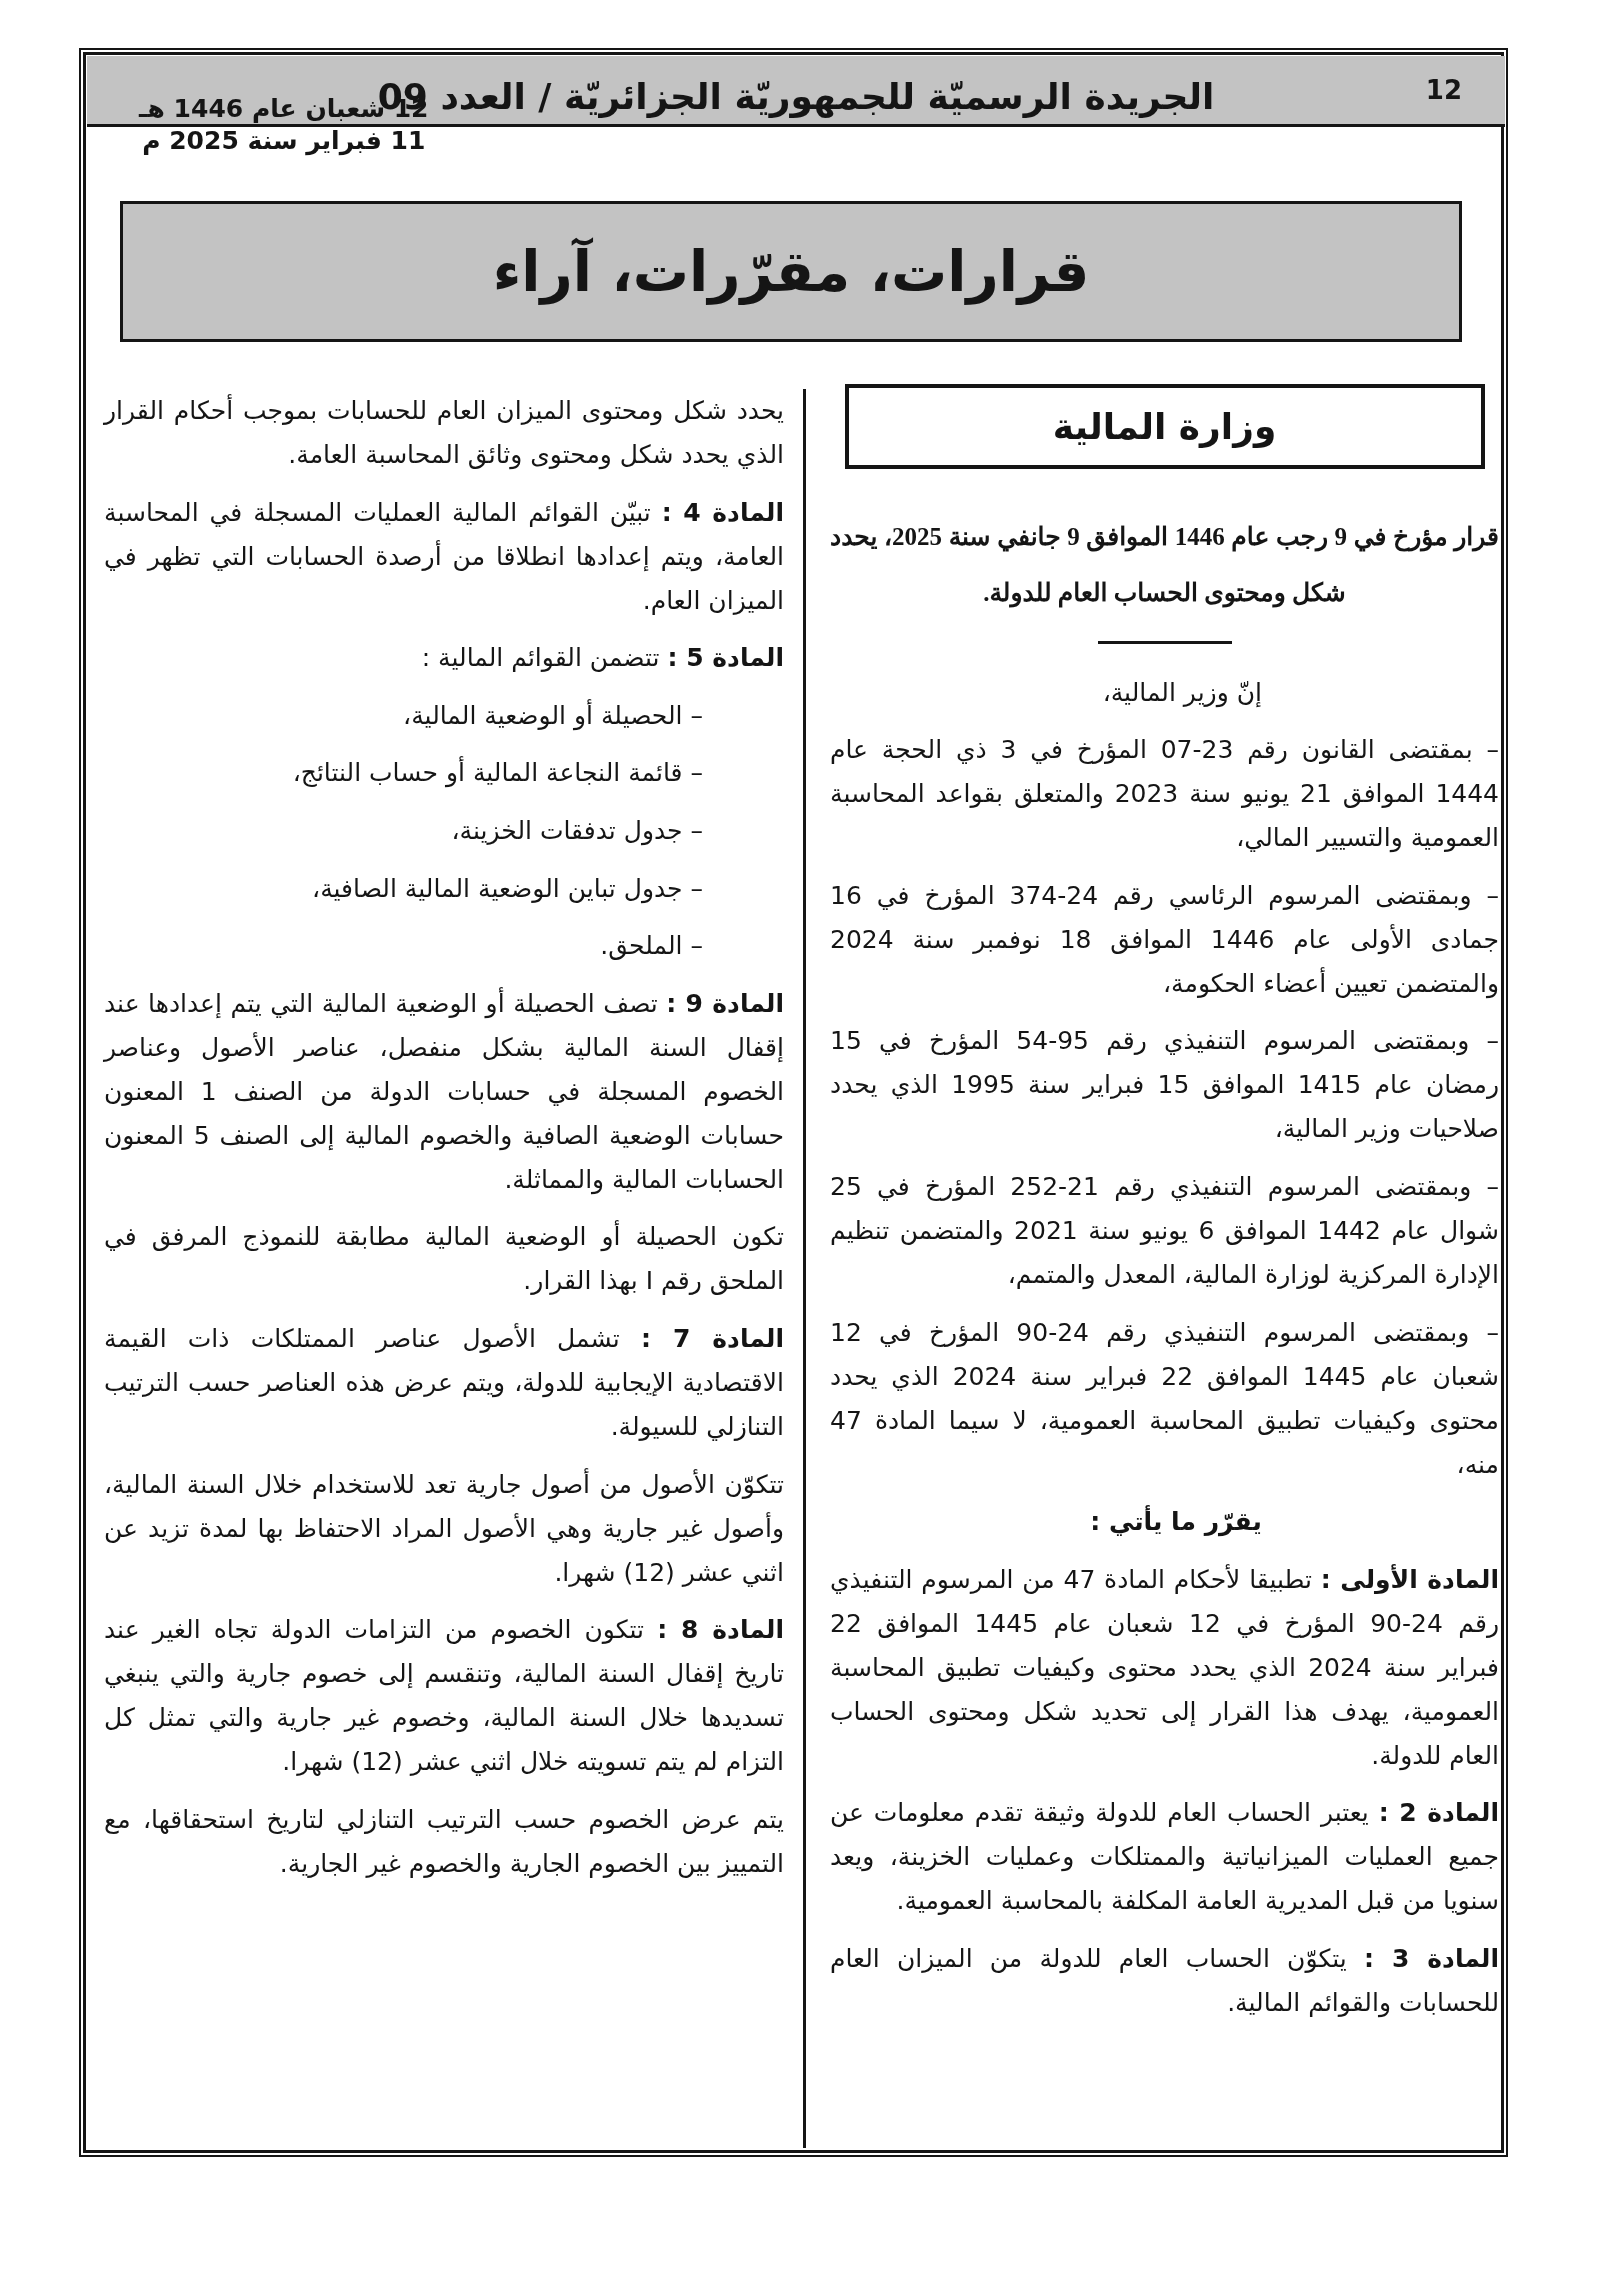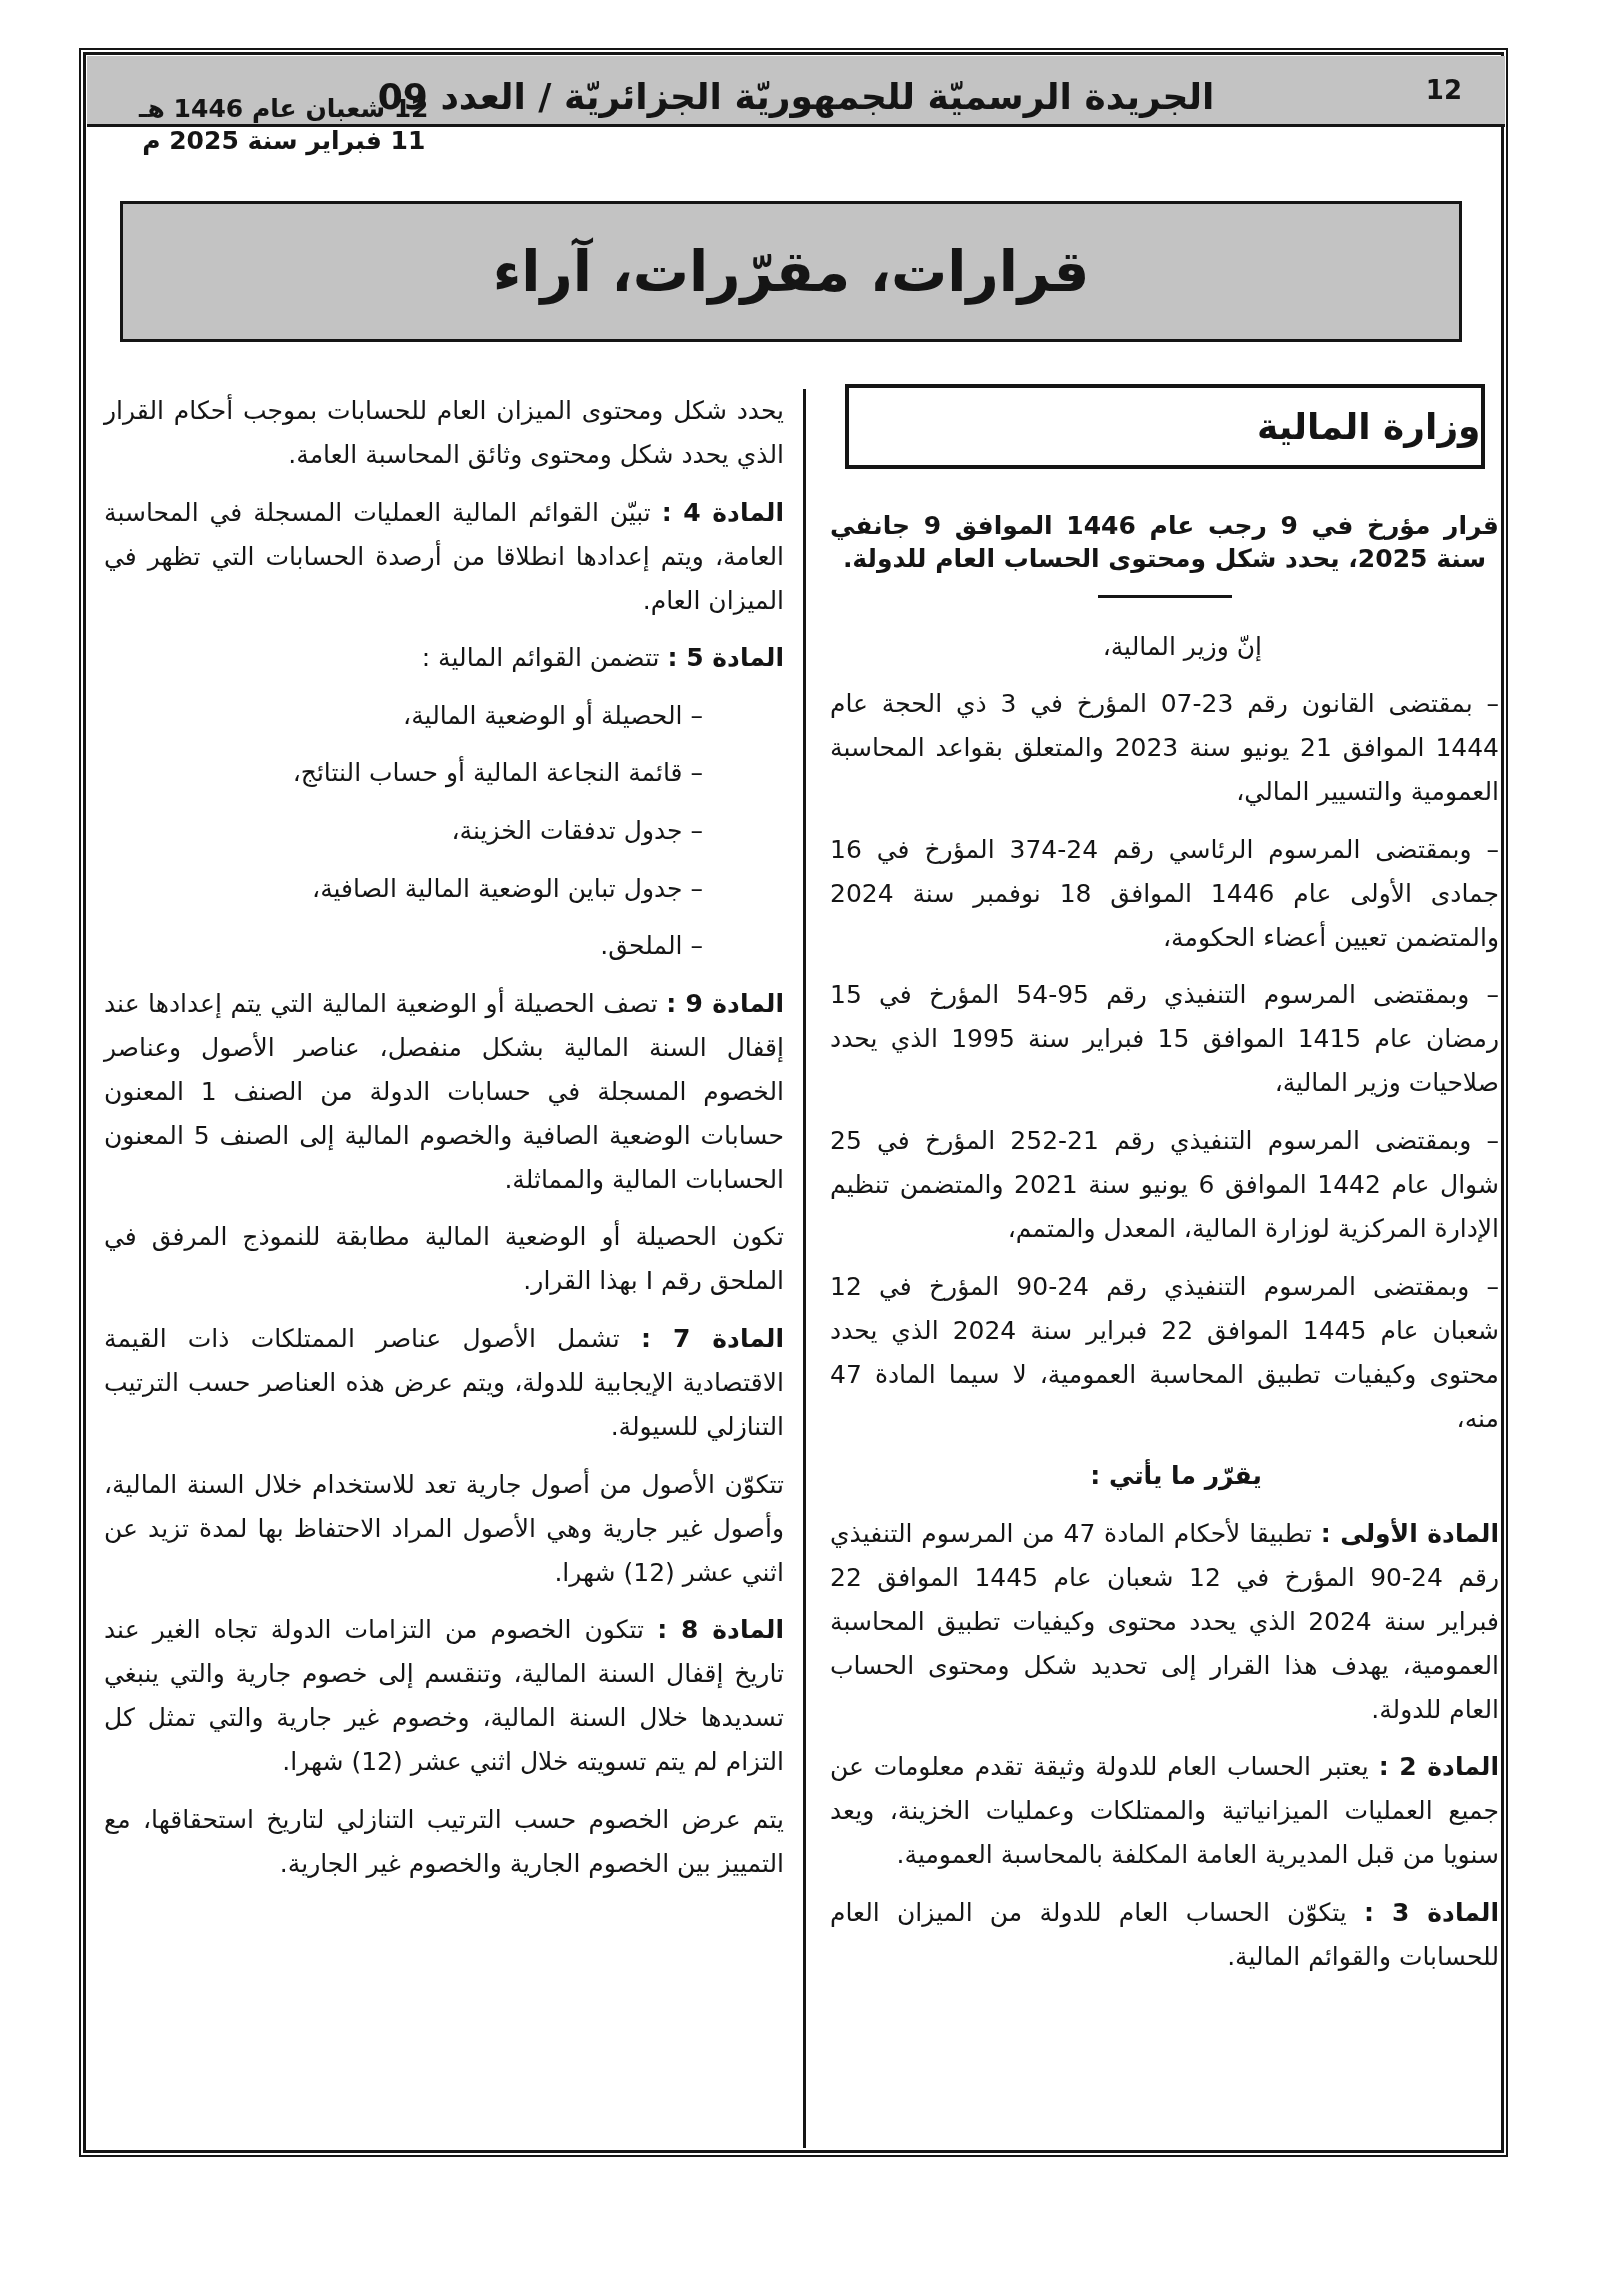--- a/index.html
+++ b/index.html
@@ -75,33 +75,34 @@
     font-size:25px; line-height:44px;
     text-align:justify;
   }
   .column.left-col{ left:104px; top:389px; width:680px; }
   .column.right-col{ left:830px; top:384px; width:669px; }
 
   .ministry-box{
     border:4.5px solid var(--ink);
     margin:0 14.5px 40px 14.5px;
     height:85px;
-    display:flex; align-items:center; justify-content:flex-start;
+    display:flex; align-items:center; justify-content:center;
     font-size:36px; font-weight:bold;
     background:var(--paper);
   }
   .para{ margin:0 0 13.6px 0; }
   .para .article-label{ font-weight:bold; }
   .para.bullet{ padding-right:81px; }
   .para.opener{ padding-right:237px; }
   .para.bold{ font-weight:bold; }
   .para.lead{
-    font-weight:bold; line-height:33px;
+    font-weight:bold; line-height:56px;
     text-align-last:center;
     margin-bottom:9px;
+    font-family:Liberation Serif, serif;
   }
   .rule-separator{
     width:134px; height:2.7px; background:var(--ink);
     margin:20px auto 27px auto;
   }
 </style>
 </head>
 <body>
 
 <div class="page">

